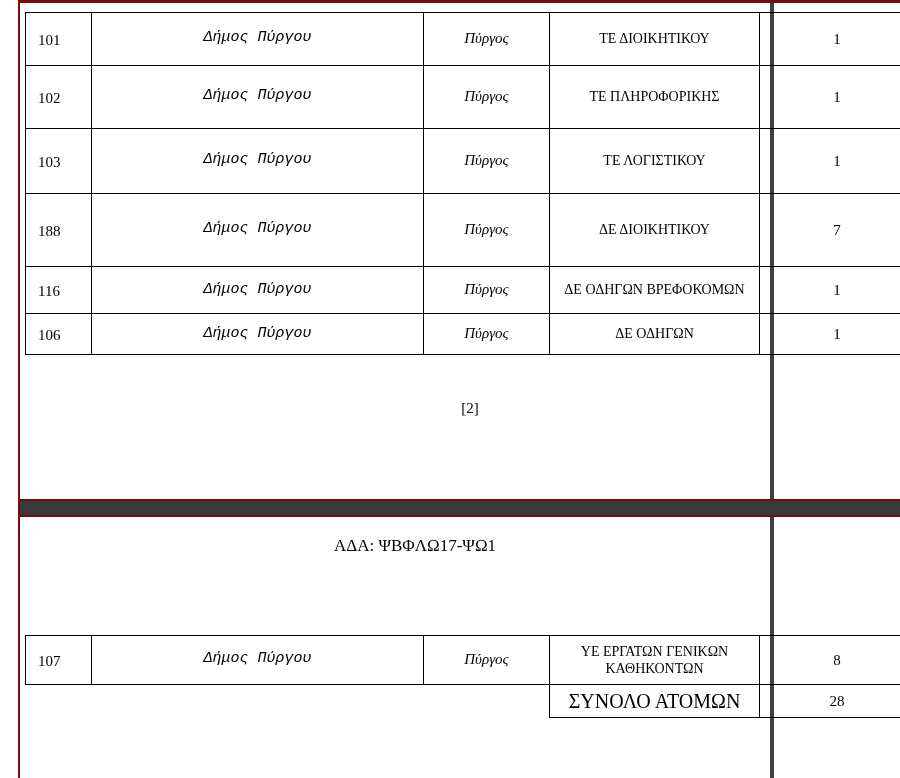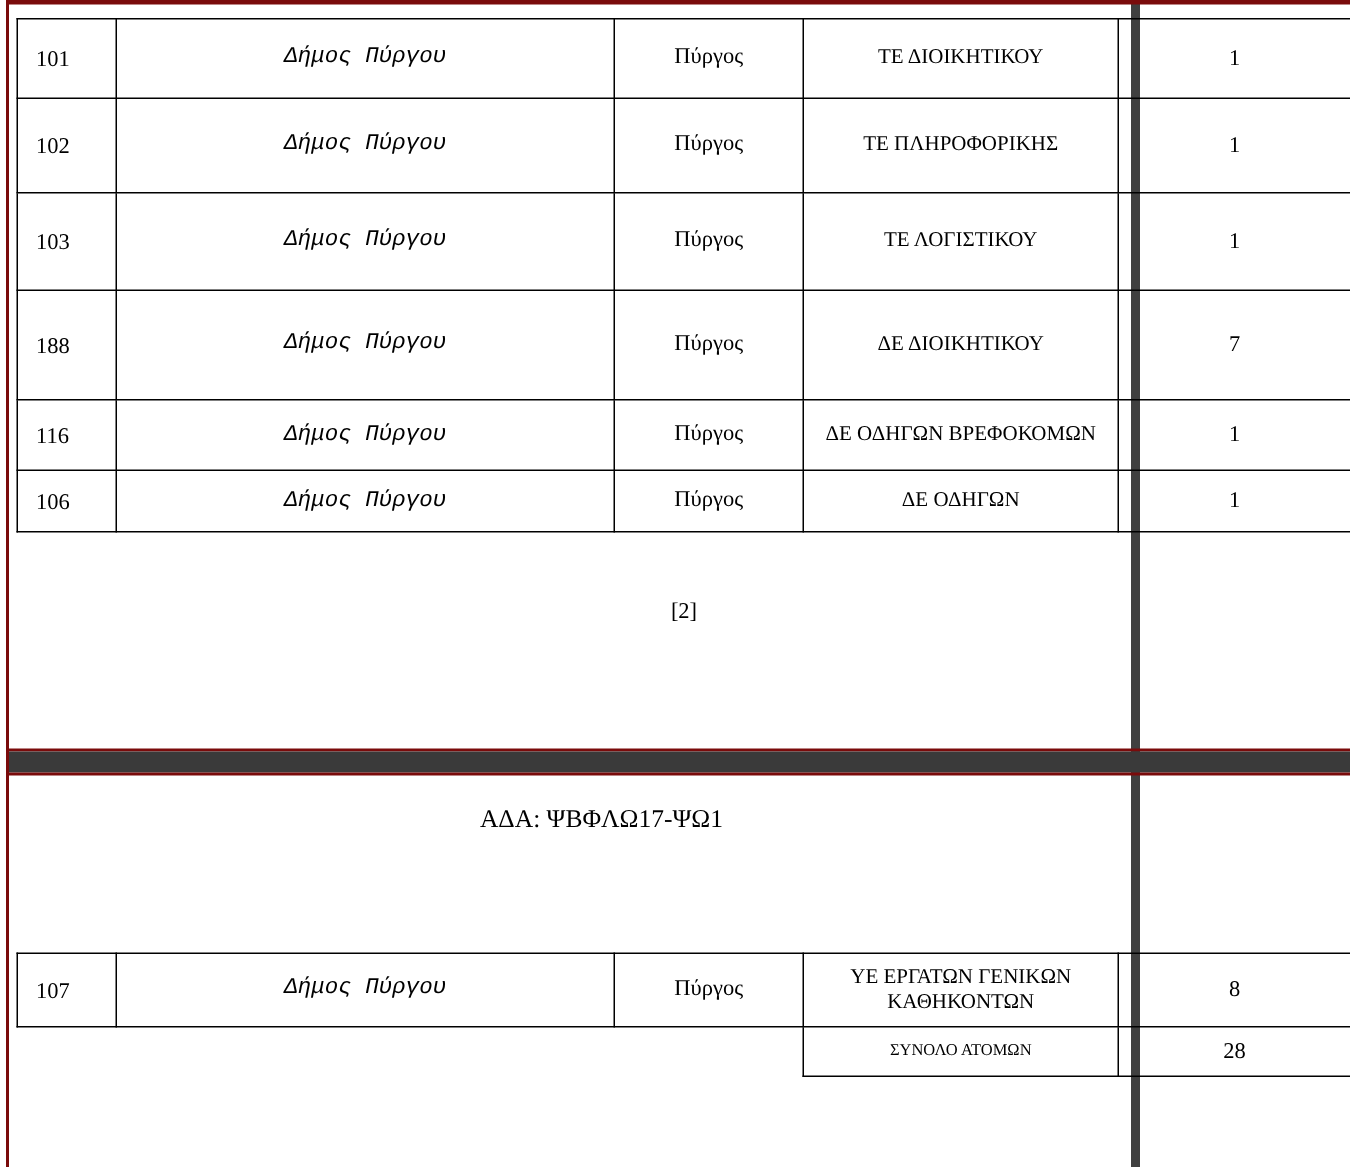--- a/index.html
+++ b/index.html
@@ -10,25 +10,25 @@
   body {
     width: 900px;
     height: 778px;
     position: relative;
     font-family: "Liberation Serif", serif;
     color: #000000;
     overflow: hidden;
   }
   .page {
     position: absolute;
-    left: 4px; top: 0;
+    left: 18px; top: 0;
     width: 756px;
     height: 778px;
     border-left: 2px solid #7a0b0b;
-    border-right: 6px solid #404040;
+    border-right: 4px solid #404040;
     box-sizing: border-box;
   }
   .top-rule {
     position: absolute;
     left: 0; top: 0;
     width: 900px;
     height: 3px;
     background: #7a0b0b;
   }
   
@@ -69,20 +69,21 @@
   }
   .entity-cell .cell-inner {
     padding-bottom: 4px;
     font-style: italic;
   }
   .city-cell {
     vertical-align: bottom;
   }
   .city-cell .cell-inner {
     padding-bottom: 4px;
+    font-style: italic;
   }
   .spec-cell .cell-inner {
     font-size: 14px;
   }
   .num-cell .cell-inner {
     font-size: 15px;
   }
 
   #table1 {
     position: absolute;
@@ -151,21 +152,21 @@
     left: 5px;
     top: 635px;
     width: 889px;
   }
   #table2 tr.s1 td { height: 48px; }
   #table2 tr.s2 td { height: 48px; }
   #table2 tr.s3 td { height: 32px; }
 
   .total-label {
     text-align: center;
-    font-size: 11px;
+    font-size: 20px;
   }
   .no-border {
     border: none !important;
   }
   .entity-bottom .cell-inner { padding-bottom: 2px; }
 </style>
 </head>
 <body>
 
 <div class="page">

